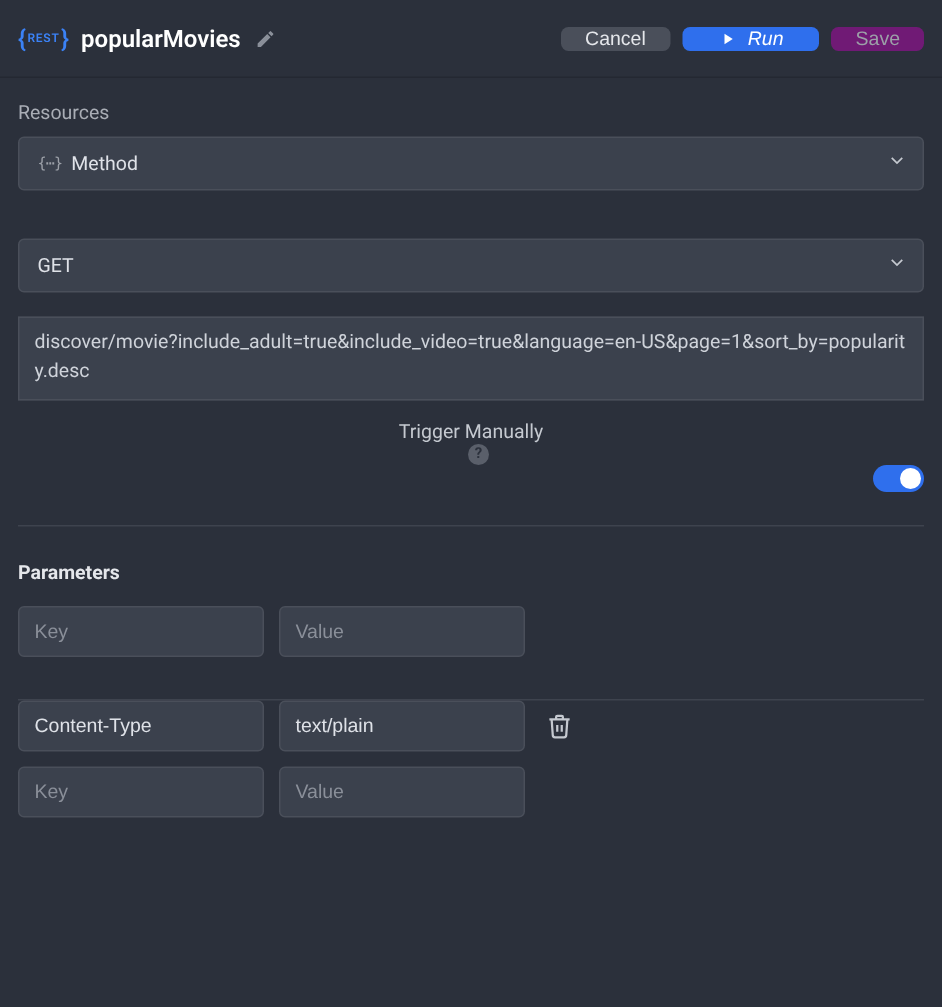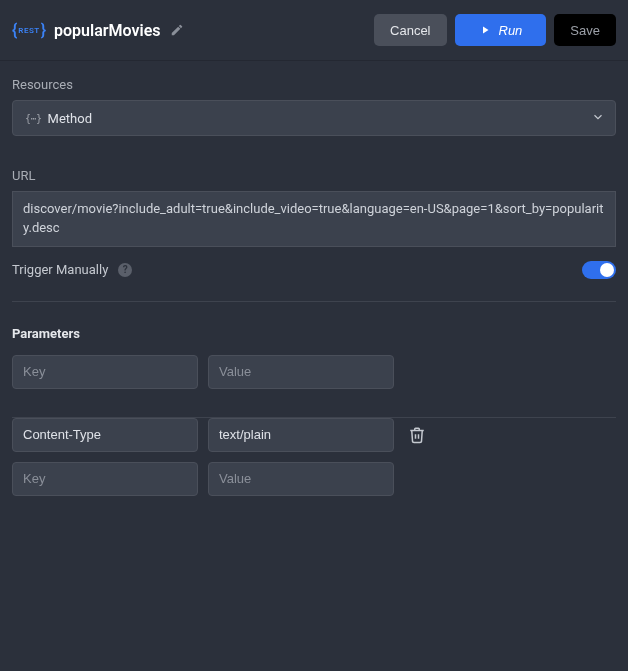--- a/index.html
+++ b/index.html
@@ -42,25 +42,25 @@
     padding: 8px 16px;
     border-radius: 5px;
     font-size: 13px;
     font-weight: 500;
     border: none;
     cursor: pointer;
     margin-left: 8px;
     display: inline-flex;
     align-items: center;
     gap: 8px;
-    height: 32px;
+    height: 16px;
   }
   .btn-cancel { background: #4a4f5a; color: #e5e7eb; }
   .btn-run { background: #2f6fed; color: #ffffff; padding: 8px 24px; font-style: italic; }
-  .btn-save { background: #000000; color: #9ca0a8; }
+  .btn-save { background: #701a75; color: #9ca0a8; }
   .content { padding: 16px 12px 0 12px; }
   .label { color: #a9adb5; font-size: 13px; margin-bottom: 8px; display:block; }
   .select {
     background: #3b414d;
     border: 1px solid #4a4f5a;
     border-radius: 4px;
     height: 36px;
     display: flex;
     align-items: center;
     padding: 0 12px;
@@ -82,20 +82,21 @@
   }
   .gap-lg { margin-bottom: 32px; }
   .gap-md { margin-bottom: 16px; }
   .gap-sm { margin-bottom: 8px; }
   .row-trigger {
     display: flex;
     align-items: center;
     margin-top: 14px;
     padding-bottom: 22px;
     border-bottom: 1px solid #3e434e;
+    flex-direction: column;
   }
   .help-icon {
     margin-left: 10px;
     width: 14px; height: 14px;
     border-radius: 50%;
     background: #5a5f6a;
     color: #2b303b;
     font-size: 10px;
     font-weight: 700;
     display: inline-flex;
@@ -130,21 +131,21 @@
     margin-bottom: 10px;
   }
   .kv-input {
     background: #3b414d;
     border: 1px solid #4a4f5a;
     border-radius: 4px;
     height: 34px;
     padding: 0 10px;
     color: #dfe2e8;
     font-size: 13px;
-    width: 186px;
+    width: 164px;
     outline: none;
   }
   .kv-input::placeholder { color: #8a8f99; }
   .delete-btn { color: #c5c9d0; cursor: pointer; display:flex; padding:4px; }
   .section-divider { border-bottom: 1px solid #3e434e; padding-bottom: 18px; }
   .res-icon {
     font-family: monospace;
     font-size: 10px;
     color: #9ca0a8;
     margin-right: 6px;
@@ -188,24 +189,31 @@
       <span>Method</span>
       <span class="chev">
         <svg width="14" height="14" viewBox="0 0 24 24" fill="none" stroke="currentColor" stroke-width="2">
             <polyline points="6 9 12 15 18 9"></polyline>
           </svg>
       </span>
     </div>
   </div>
 
   <div class="gap-md">
+    <div class="select">
+      <span>GET</span>
+      <span class="chev">
+        <svg width="14" height="14" viewBox="0 0 24 24" fill="none" stroke="currentColor" stroke-width="2">
+            <polyline points="6 9 12 15 18 9"></polyline>
+          </svg>
+      </span>
+    </div>
   </div>
 
   <div class="gap-sm">
-    <span class="label">URL</span>
     <div class="textarea">discover/movie?include_adult=true&amp;include_video=true&amp;language=en-US&amp;page=1&amp;sort_by=popularity.desc</div>
   </div>
 
   <div class="row-trigger">
     <span>Trigger Manually</span>
     <span class="help-icon">?</span>
     <div class="toggle">
       <div class="knob"></div>
     </div>
   </div>

